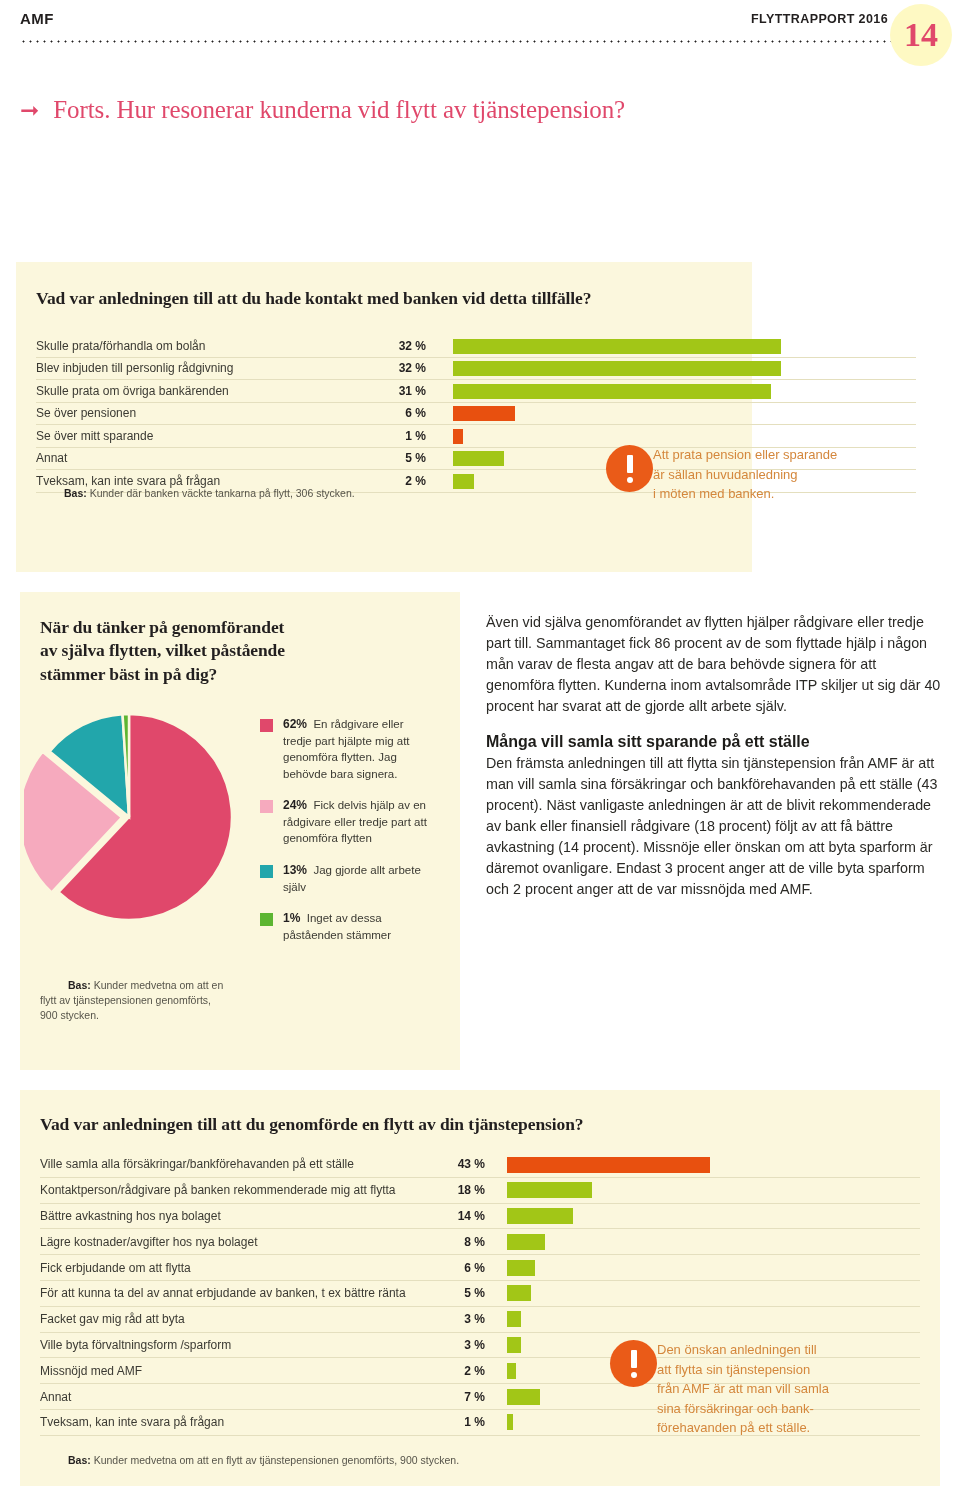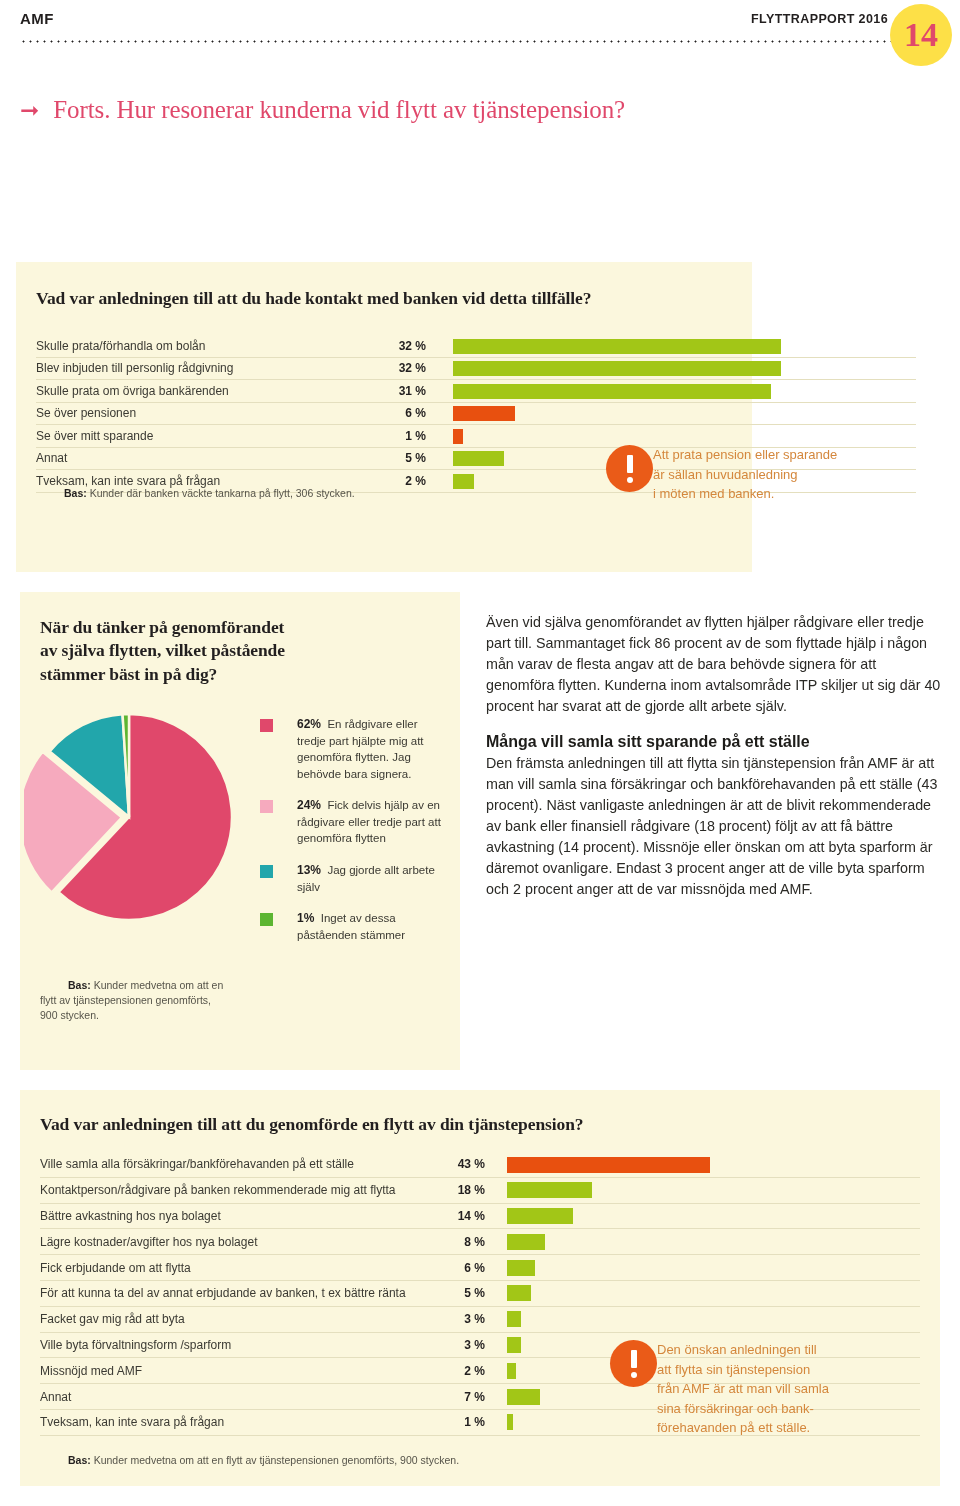--- a/index.html
+++ b/index.html
@@ -12,21 +12,21 @@
   .page{position:relative;width:960px;height:1506px;overflow:hidden;}
 
   
   .hdr{position:absolute;left:0;top:0;width:960px;height:58px;}
   .hdr-amf{position:absolute;left:20px;top:10px;font-size:15px;font-weight:700;letter-spacing:.5px;color:#221f1f;font-family:"Liberation Sans Narrow","Liberation Sans",sans-serif;}
   .hdr-rep{position:absolute;right:72px;top:12px;font-size:12.5px;letter-spacing:.4px;color:#221f1f;font-weight:700;}
   .hdr-dots{position:absolute;left:20px;top:40px;width:880px;height:3px;
     background-image:radial-gradient(circle, #221f1f 0.9px, transparent 1.1px);
     background-size:7px 3px;background-repeat:repeat-x;}
   .pagebadge{position:absolute;right:8px;top:4px;width:62px;height:62px;border-radius:50%;
-    background:#fde047;display:flex;align-items:center;justify-content:center;}
+    background:#fef9c3;display:flex;align-items:center;justify-content:center;}
   .pagebadge span{font-family:"Liberation Serif",serif;font-size:34px;font-weight:700;color:#e0486b;line-height:1;}
 
   
   .runtitle{position:absolute;left:20px;top:96px;display:flex;align-items:center;gap:14px;}
   .runtitle .arrow{color:#e0486b;font-size:23px;line-height:1;}
   .runtitle .txt{font-family:"Liberation Serif",serif;font-size:25px;color:#e0486b;letter-spacing:-0.1px;}
 
   
   .panel{position:absolute;background:#fbf7dd;}
   .panel-a{left:16px;top:262px;width:736px;height:310px;}
@@ -52,21 +52,21 @@
   .excl:before{content:"";position:absolute;left:50%;top:10px;margin-left:-3px;width:6px;height:18px;background:#fff;border-radius:1px;}
   .excl:after{content:"";position:absolute;left:50%;top:32px;margin-left:-3px;width:6px;height:6px;background:#fff;border-radius:50%;}
   .callout-txt{font-size:13px;line-height:1.5;color:#d4873c;}
 
   
   .pie{position:absolute;width:210px;height:210px;border-radius:50%;}
   .pie svg{display:block;}
 
   
   .legend{position:absolute;}
-  .lgitem{display:flex;gap:24px;margin-bottom:15px;}
+  .lgitem{display:flex;gap:10px;margin-bottom:15px;}
   .swatch{width:13px;height:13px;flex:0 0 13px;margin-top:3px;}
   .lgtxt{font-size:11.5px;line-height:1.42;color:#3b3a33;width:150px;}
   .lgtxt b{color:#221f1f;font-weight:700;font-size:12px;}
 
   
   .copy{position:absolute;left:486px;width:456px;}
   .copy p{margin:0 0 16px 0;font-size:14.3px;line-height:1.47;color:#2b2a26;}
   .copy h3{margin:0 0 2px 0;font-size:16px;font-weight:700;color:#1d1c19;}
 </style>
 </head>

